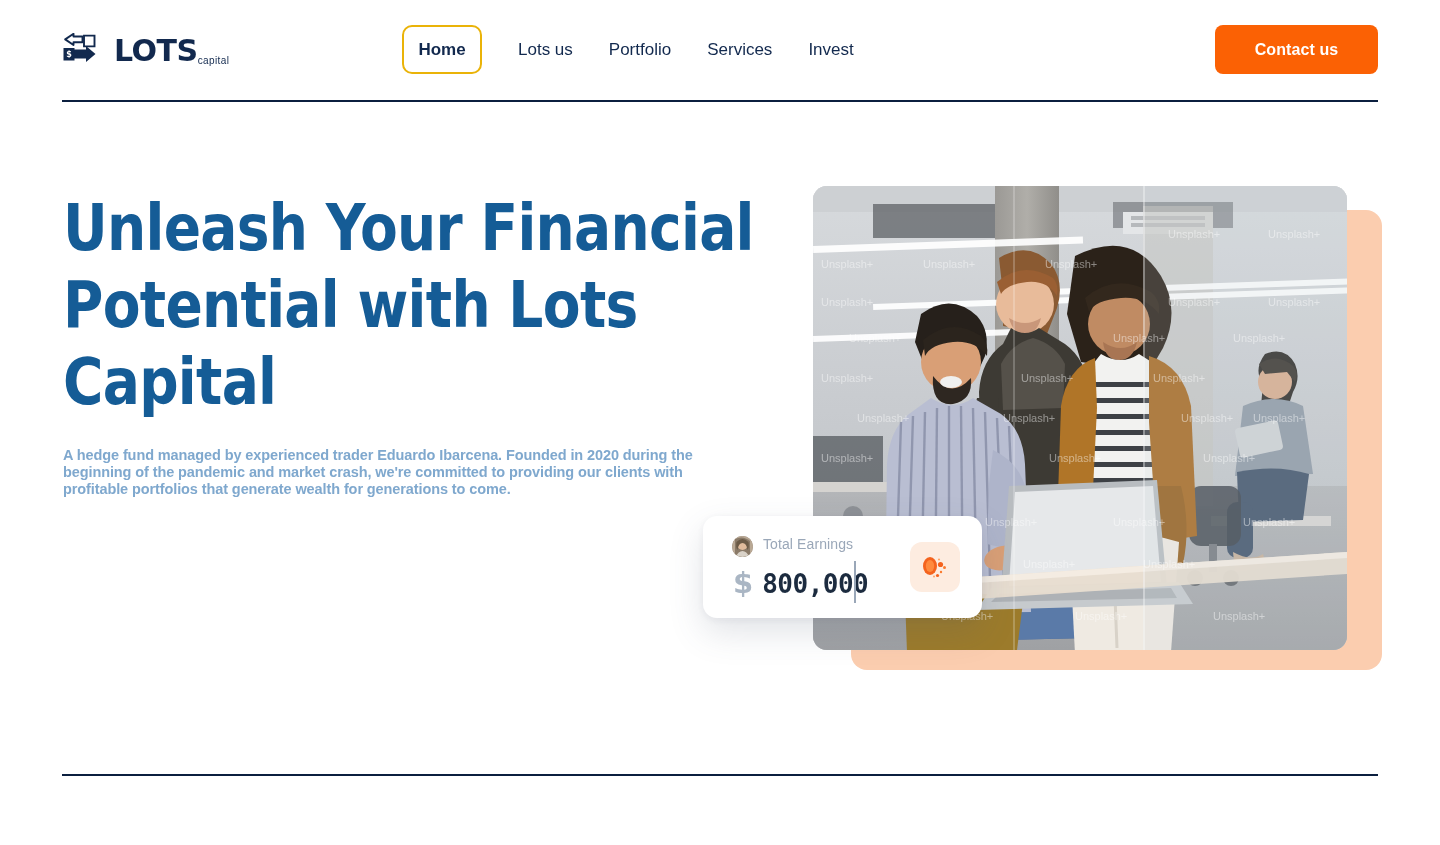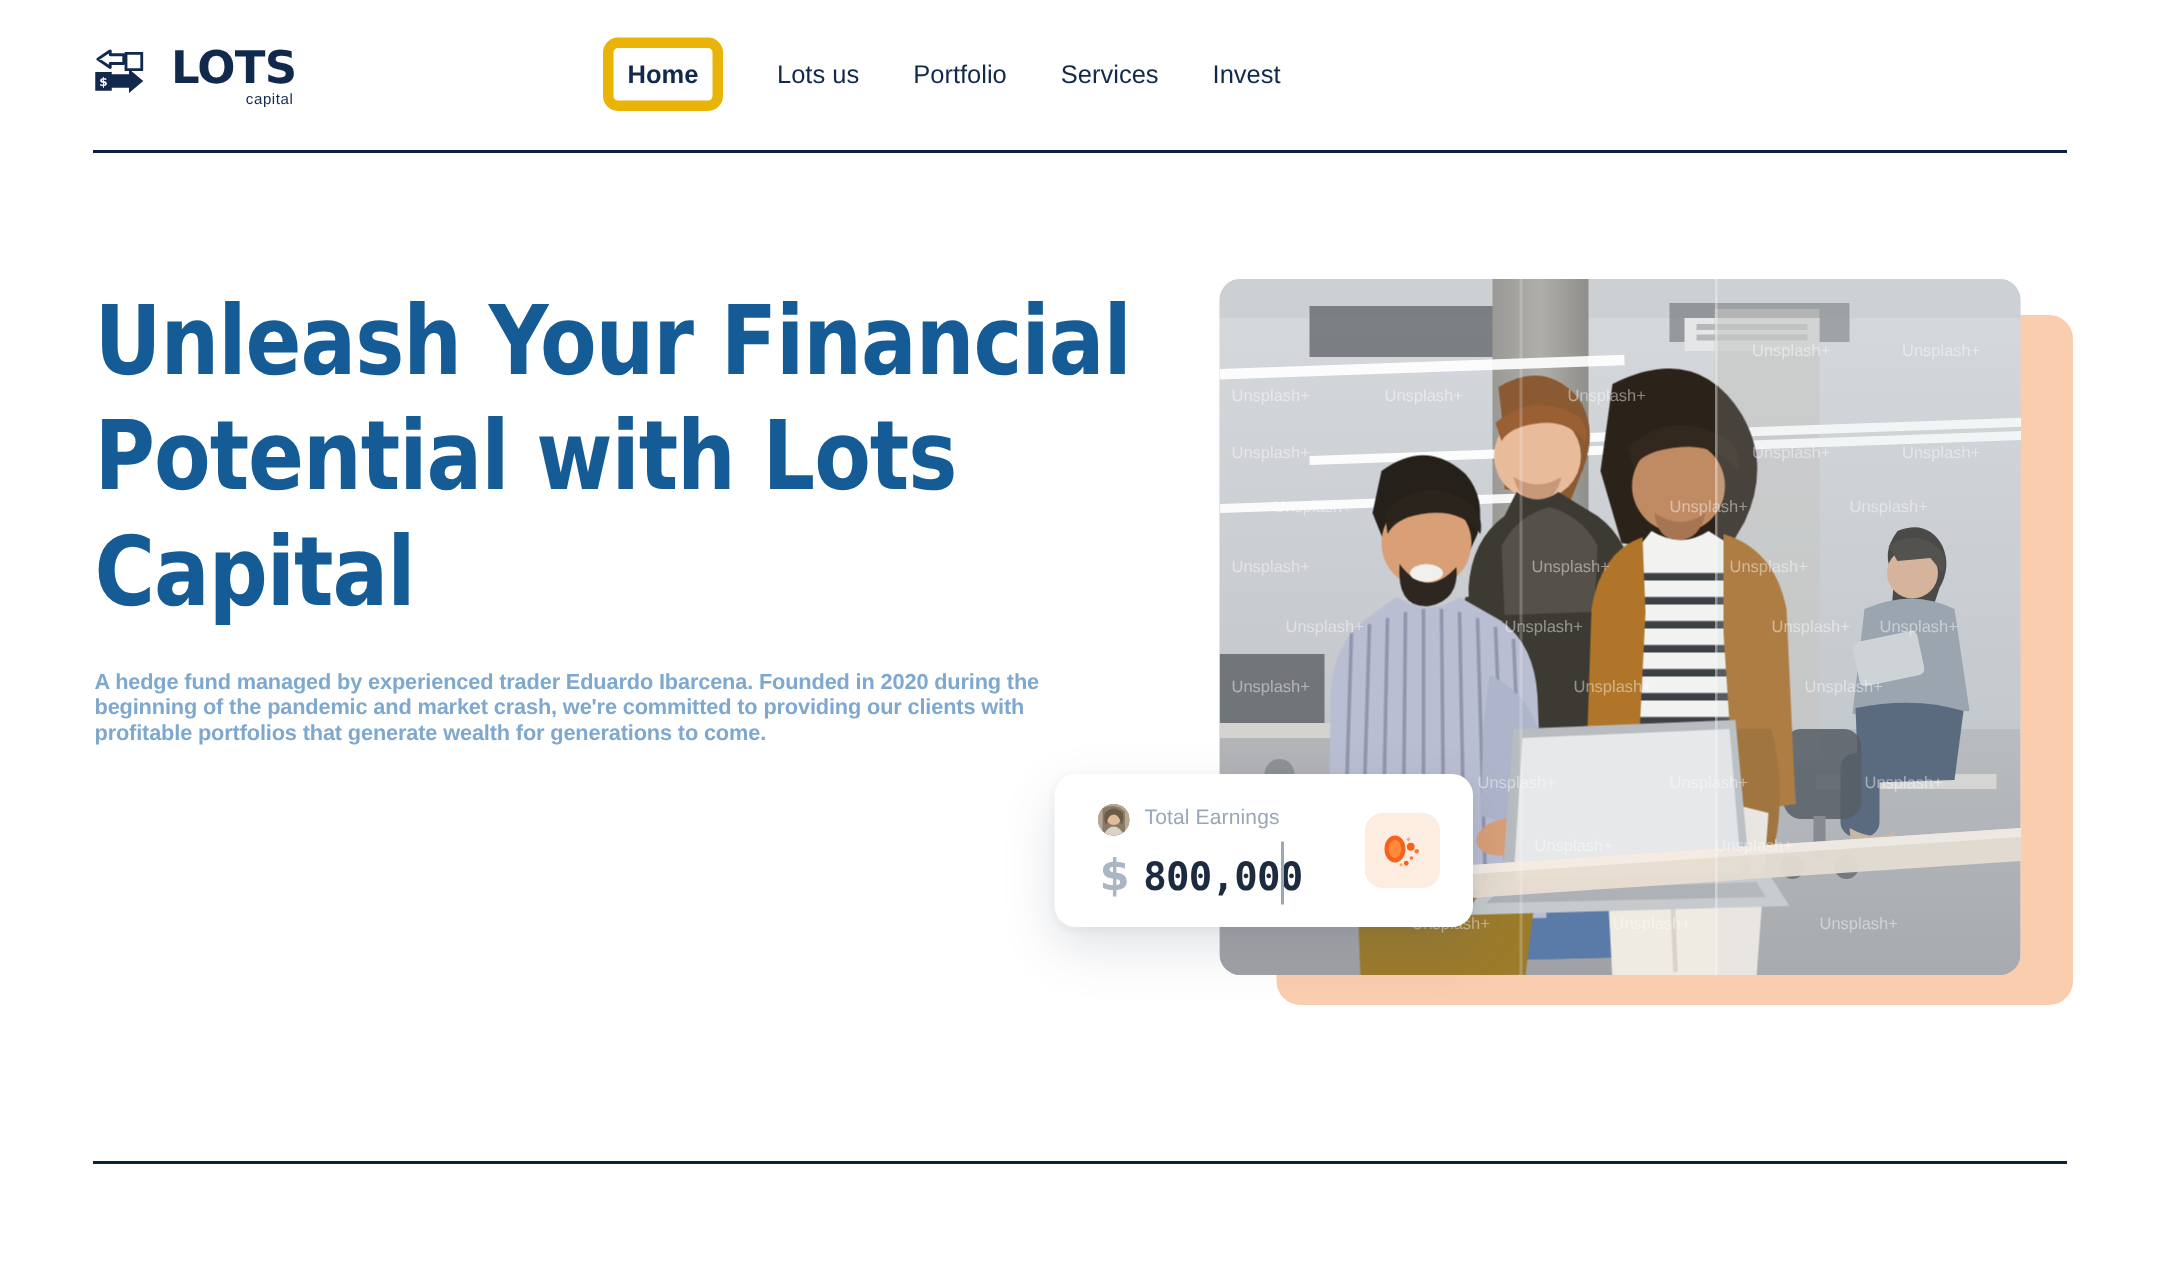--- a/index.html
+++ b/index.html
@@ -37,21 +37,21 @@
     align-items: center;
     gap: 4px;
     height: 42px;
   }
   .logo-mark {
     width: 48px; height: 36px;
     display: block;
   }
   .logo-text-wrap {
     display: flex;
-    flex-direction: column;
+    flex-direction: row;
     align-items: flex-end;
     line-height: 1;
   }
   .logo-word {
     font-family: "DejaVu Sans", sans-serif;
     font-weight: bold;
     font-size: 30px;
     letter-spacing: -0.5px;
     color: #12294E;
     line-height: 30px;
@@ -80,21 +80,21 @@
     white-space: nowrap;
     line-height: 49px;
     height: 49px;
     display: flex;
     align-items: center;
     justify-content: center;
   }
   .nav-item.spaced { margin-left: 36px; }
   .nav-item.active {
     width: 80px;
-    border: 7px solid #eab308;
+    border: 2px solid #eab308;
     border-radius: 10px;
     font-weight: bold;
     color: #12294E;
   }
 
   .contact-btn {
     position: absolute;
     right: 62px;
     top: 25px;
     width: 163px;
@@ -294,20 +294,21 @@
         <span>Portfolio</span>
       </div>
       <div class="nav-item spaced">
         <span>Services</span>
       </div>
       <div class="nav-item spaced">
         <span>Invest</span>
       </div>
     </nav>
 
+    <button class="contact-btn">Contact us</button>
   </header>
 
   <div class="rule rule-top"></div>
 
   <section class="hero-left">
     <h1 class="hero-title">
       <span>Unleash Your Financial</span><br>
       <span>Potential with Lots</span><br>
       <span>Capital</span>
     </h1>

